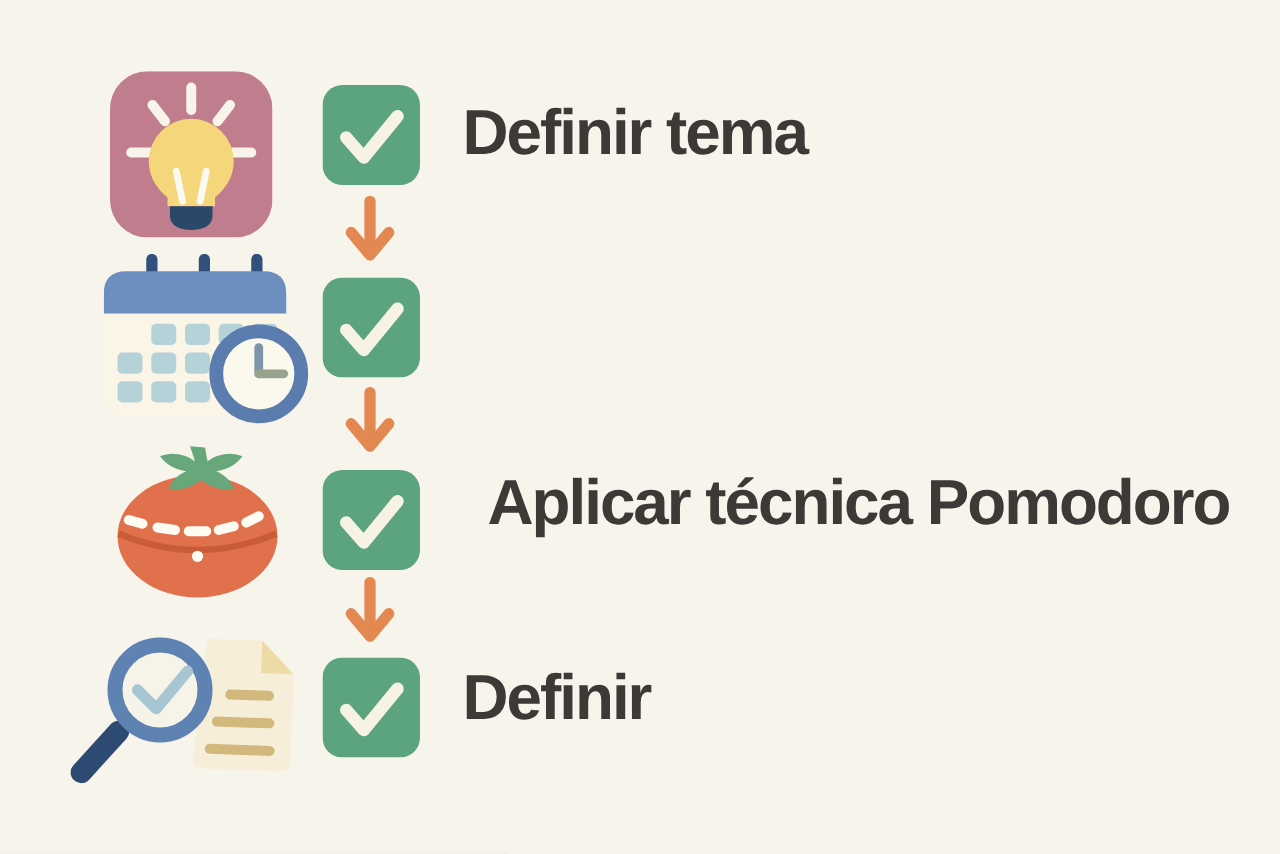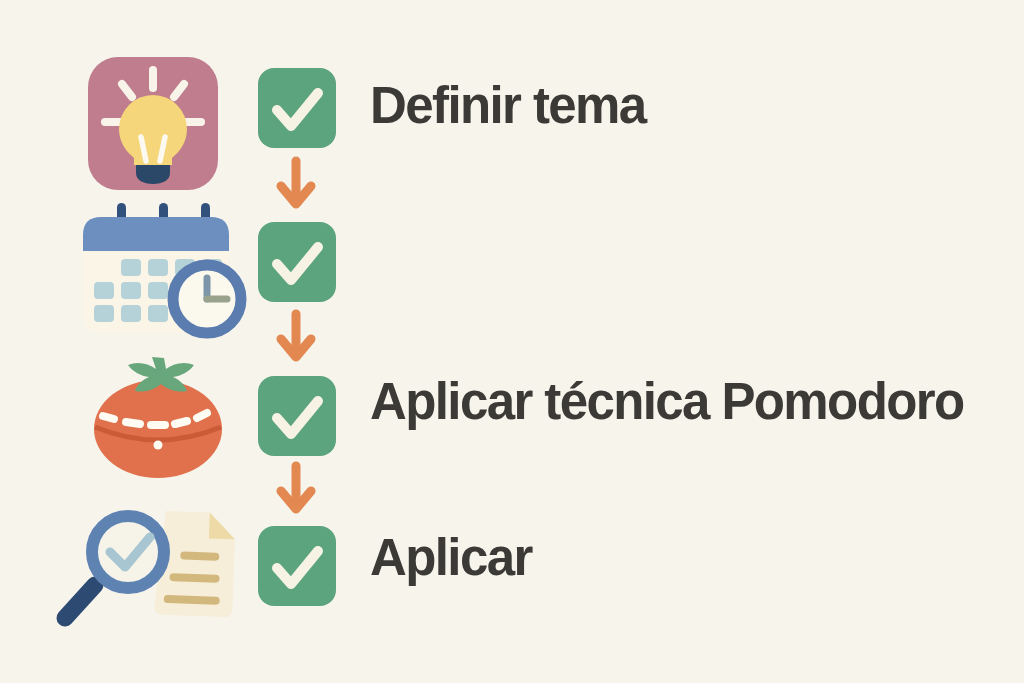--- a/index.html
+++ b/index.html
@@ -136,21 +136,21 @@
     </svg>
   </div>
 
   <div class="abs checkbox" style="left:258px; top:376px;">
     <svg viewBox="0 0 78 80" xmlns="http://www.w3.org/2000/svg">
       <rect width="78" height="80" rx="16" fill="#5ca47e"></rect>
       <path d="M19 42 L33 58 L60 25" stroke="#f6f2e4" stroke-width="10" fill="none" stroke-linecap="round" stroke-linejoin="round"></path>
     </svg>
   </div>
 
-  <div class="step-label" style="top:374px;">Aplicar técnica Pomodoro</div>
+  <div class="step-label" style="top:374px;margin-left:20px;">Aplicar técnica Pomodoro</div>
 
   <div class="abs arrow" style="left:274px; top:461px;">
     <svg viewBox="0 0 44 58" xmlns="http://www.w3.org/2000/svg">
       <g stroke="#e28850" stroke-width="9" fill="none" stroke-linecap="round" stroke-linejoin="round">
         <line x1="22" y1="5" x2="22" y2="44"></line>
         <path d="M7 30 L22 48 L37 30"></path>
       </g>
     </svg>
   </div>
 
@@ -171,15 +171,15 @@
     </svg>
   </div>
 
   <div class="abs checkbox" style="left:258px; top:526px;">
     <svg viewBox="0 0 78 80" xmlns="http://www.w3.org/2000/svg">
       <rect width="78" height="80" rx="16" fill="#5ca47e"></rect>
       <path d="M19 42 L33 58 L60 25" stroke="#f6f2e4" stroke-width="10" fill="none" stroke-linecap="round" stroke-linejoin="round"></path>
     </svg>
   </div>
 
-  <div class="step-label" style="top:530px;">Aplicar</div>
+  <div class="step-label" style="top:530px;">Definir</div>
 
 </div>
 
 </body></html>

